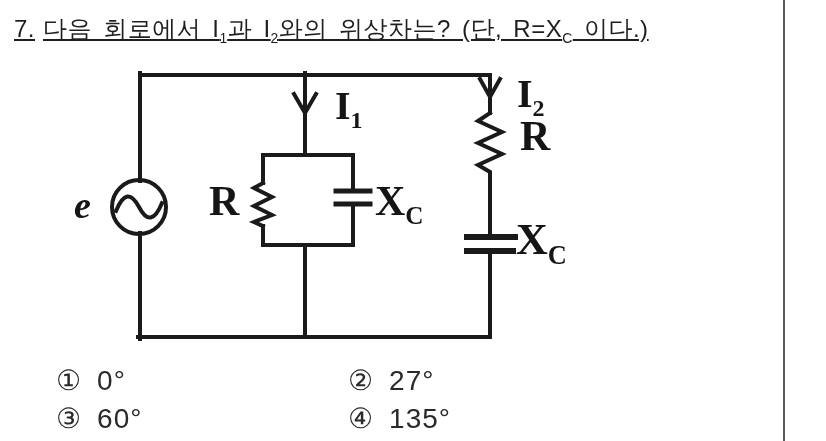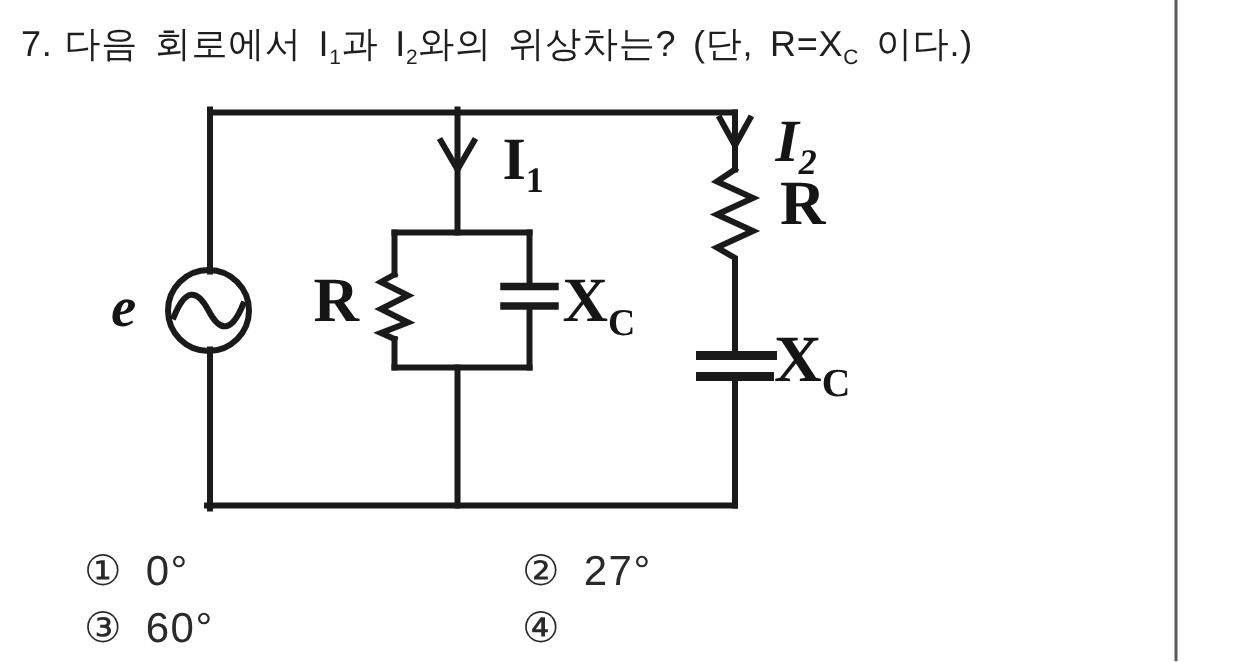--- a/index.html
+++ b/index.html
@@ -16,20 +16,21 @@
   
   .question-title {
     position: absolute;
     left: 14px;
     top: 13px;
     font-size: 24px;
     letter-spacing: 0.5px;
     word-spacing: 4px;
     white-space: nowrap;
     color: #1f1f1f;
+    text-decoration: underline;
   }
   .question-title sub {
     font-size: 0.58em;
     line-height: 1;
   }
   .qnum { margin-right: 8px; }
 
   
   svg.circuit {
     position: absolute;
@@ -133,21 +134,21 @@
   </svg>
 
   <div class="clabel lbl-e" style="left:74px; top:186px;">
     <span>e</span>
   </div>
 
   <div class="clabel lbl-i" style="left:335px; top:86px;text-align:right;">
     <span>I</span><sub>1</sub>
   </div>
 
-  <div class="clabel lbl-i" style="left:517px; top:74px;font-style:italic;">
+  <div class="clabel lbl-i" style="left:517px; top:74px;">
     <span>I</span><sub>2</sub>
   </div>
 
   <div class="clabel lbl-r" style="left:209px; top:180px;">
     <span>R</span>
   </div>
 
   <div class="clabel lbl-x" style="left:375px; top:180px;">
     <span>X</span><sub>C</sub>
   </div>
@@ -167,17 +168,18 @@
   <div class="option" style="left:348px; top:364px;">
     <span class="marker">②</span>
     <span class="opt-text">27°</span>
   </div>
   <div class="option" style="left:56px; top:402px;">
     <span class="marker">③</span>
     <span class="opt-text">60°</span>
   </div>
   <div class="option" style="left:348px; top:402px;">
     <span class="marker">④</span>
+    <span class="opt-text">135°</span>
   </div>
 
   <div class="scan-line"></div>
 
 </div>
 
 </body></html>

